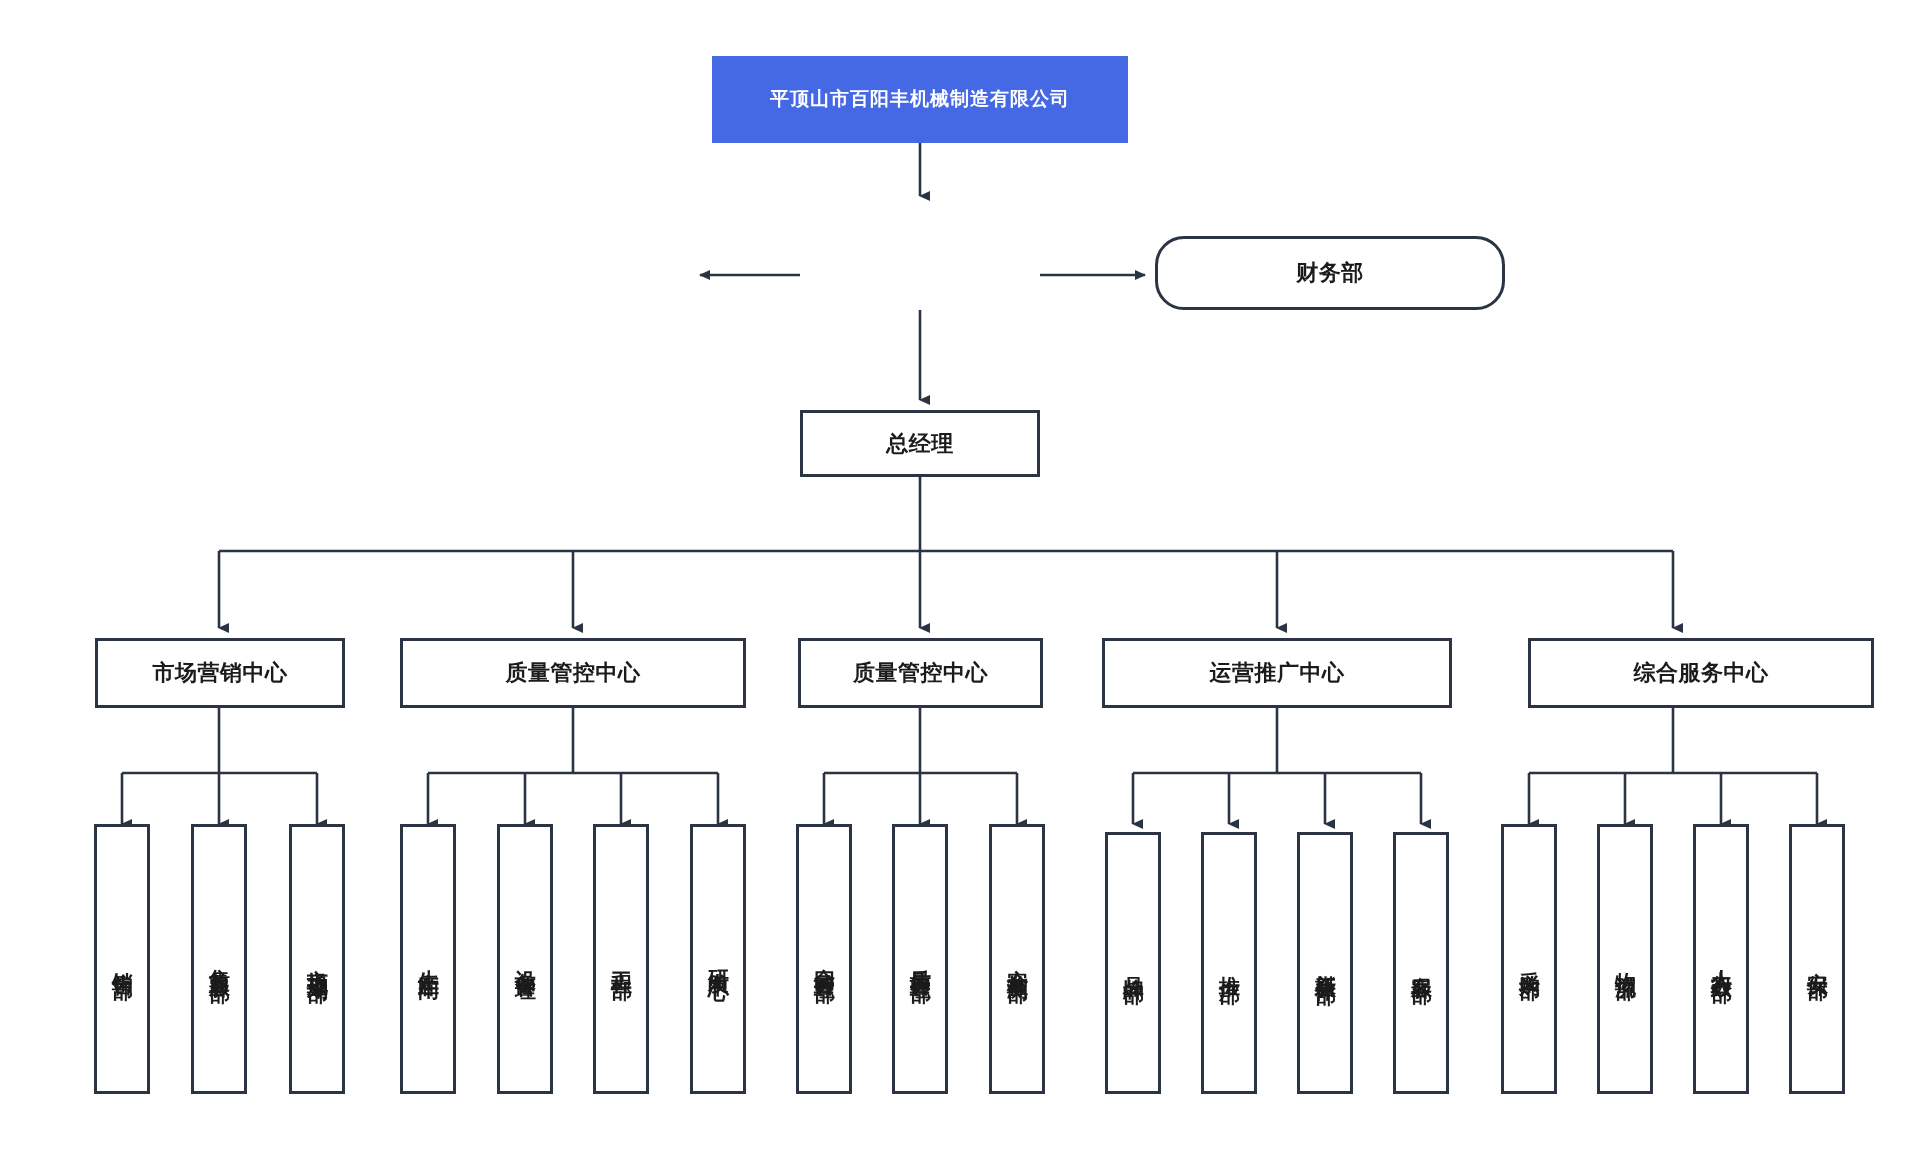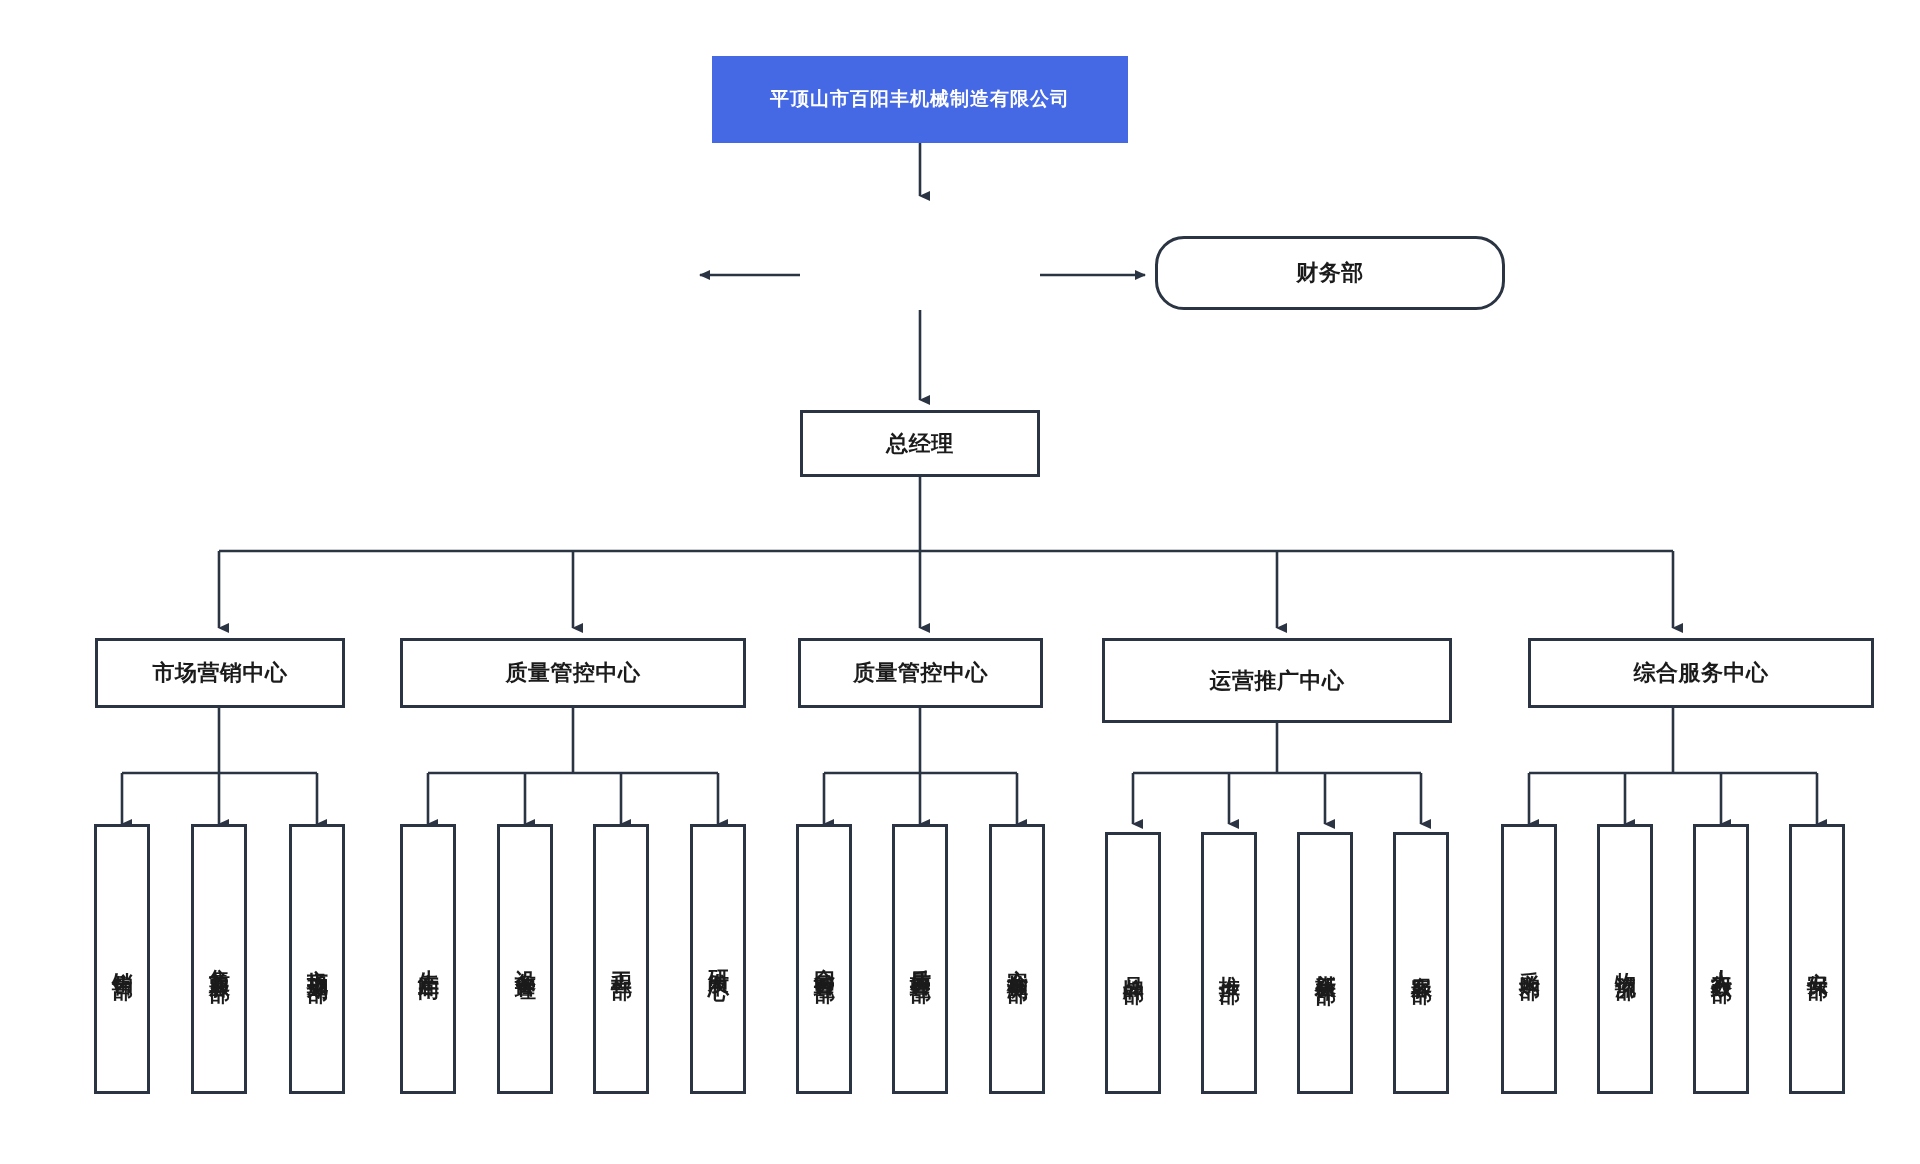--- a/index.html
+++ b/index.html
@@ -156,21 +156,21 @@
 
   <div class="node-box center" style="left:95px; top:638px; width:250px; height:70px;">
     <span class="node-label">市场营销中心</span>
   </div>
   <div class="node-box center" style="left:400px; top:638px; width:346px; height:70px;">
     <span class="node-label">质量管控中心</span>
   </div>
   <div class="node-box center" style="left:798px; top:638px; width:245px; height:70px;font-family:Liberation Serif, serif;">
     <span class="node-label">质量管控中心</span>
   </div>
-  <div class="node-box center" style="left:1102px; top:638px; width:350px; height:85px;">
+  <div class="node-box center" style="left:1102px; top:638px; width:350px; height:70px;">
     <span class="node-label">运营推广中心</span>
   </div>
   <div class="node-box center" style="left:1500px; top:638px; width:346px; height:70px;margin-left:28px;">
     <span class="node-label">综合服务中心</span>
   </div>
 
   <div class="node-box leaf" style="left:94px; top:824px; width:56px; height:270px;">
     <span class="node-label">销售部</span>
   </div>
   <div class="node-box leaf" style="left:191px; top:824px; width:56px; height:270px;">

